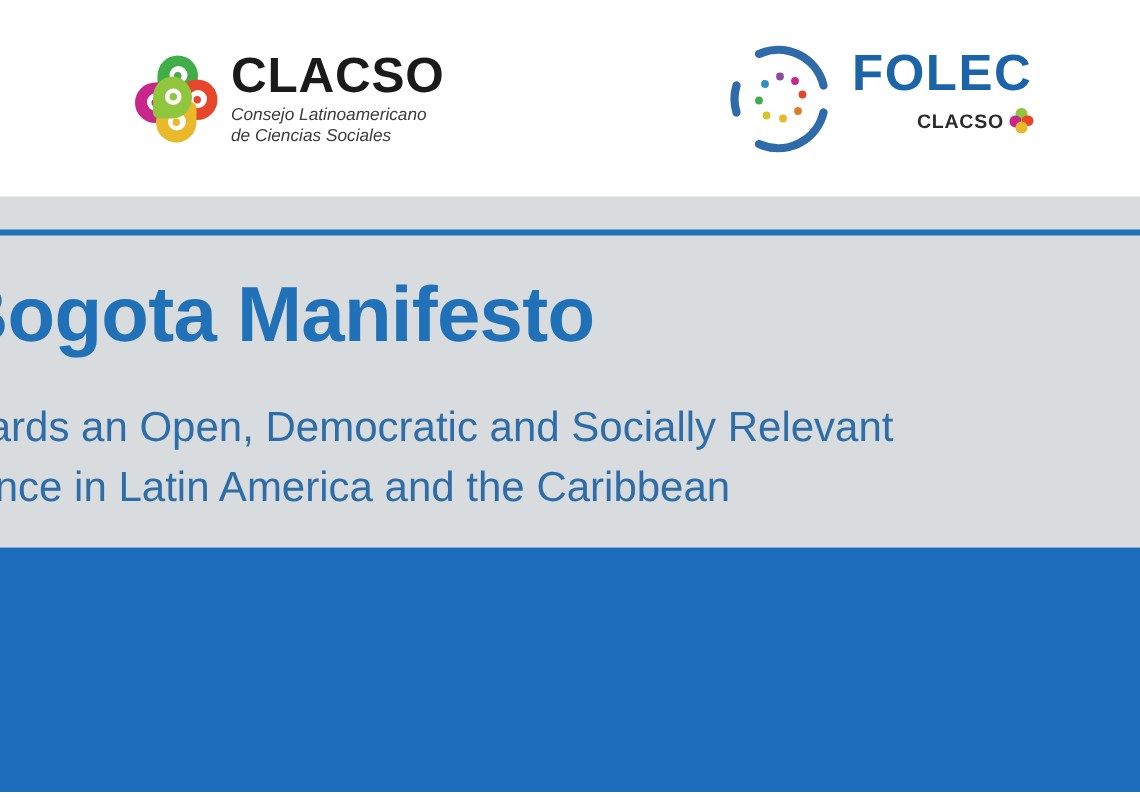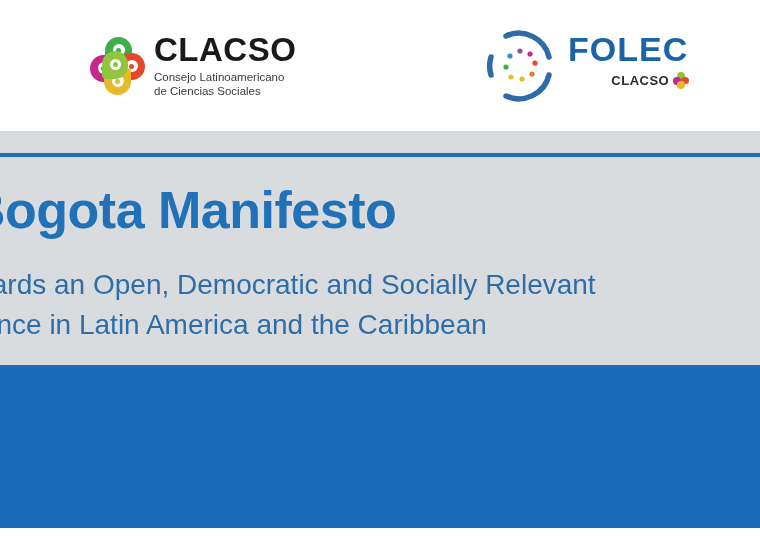--- a/index.html
+++ b/index.html
@@ -100,20 +100,21 @@
     color: #1A1A1A;
     line-height: 1;
   }
   .clacso-tag {
     display: block;
     margin-top: 4px;
     font-size: 11.5px;
     line-height: 1.25;
     color: #3B3B3B;
     white-space: pre-line;
+    font-style: italic;
   }
 
   
   .folec-logo {
     position: absolute;
     left: 482px;
     top: 27px;
     display: flex;
     align-items: flex-start;
     gap: 10px;

